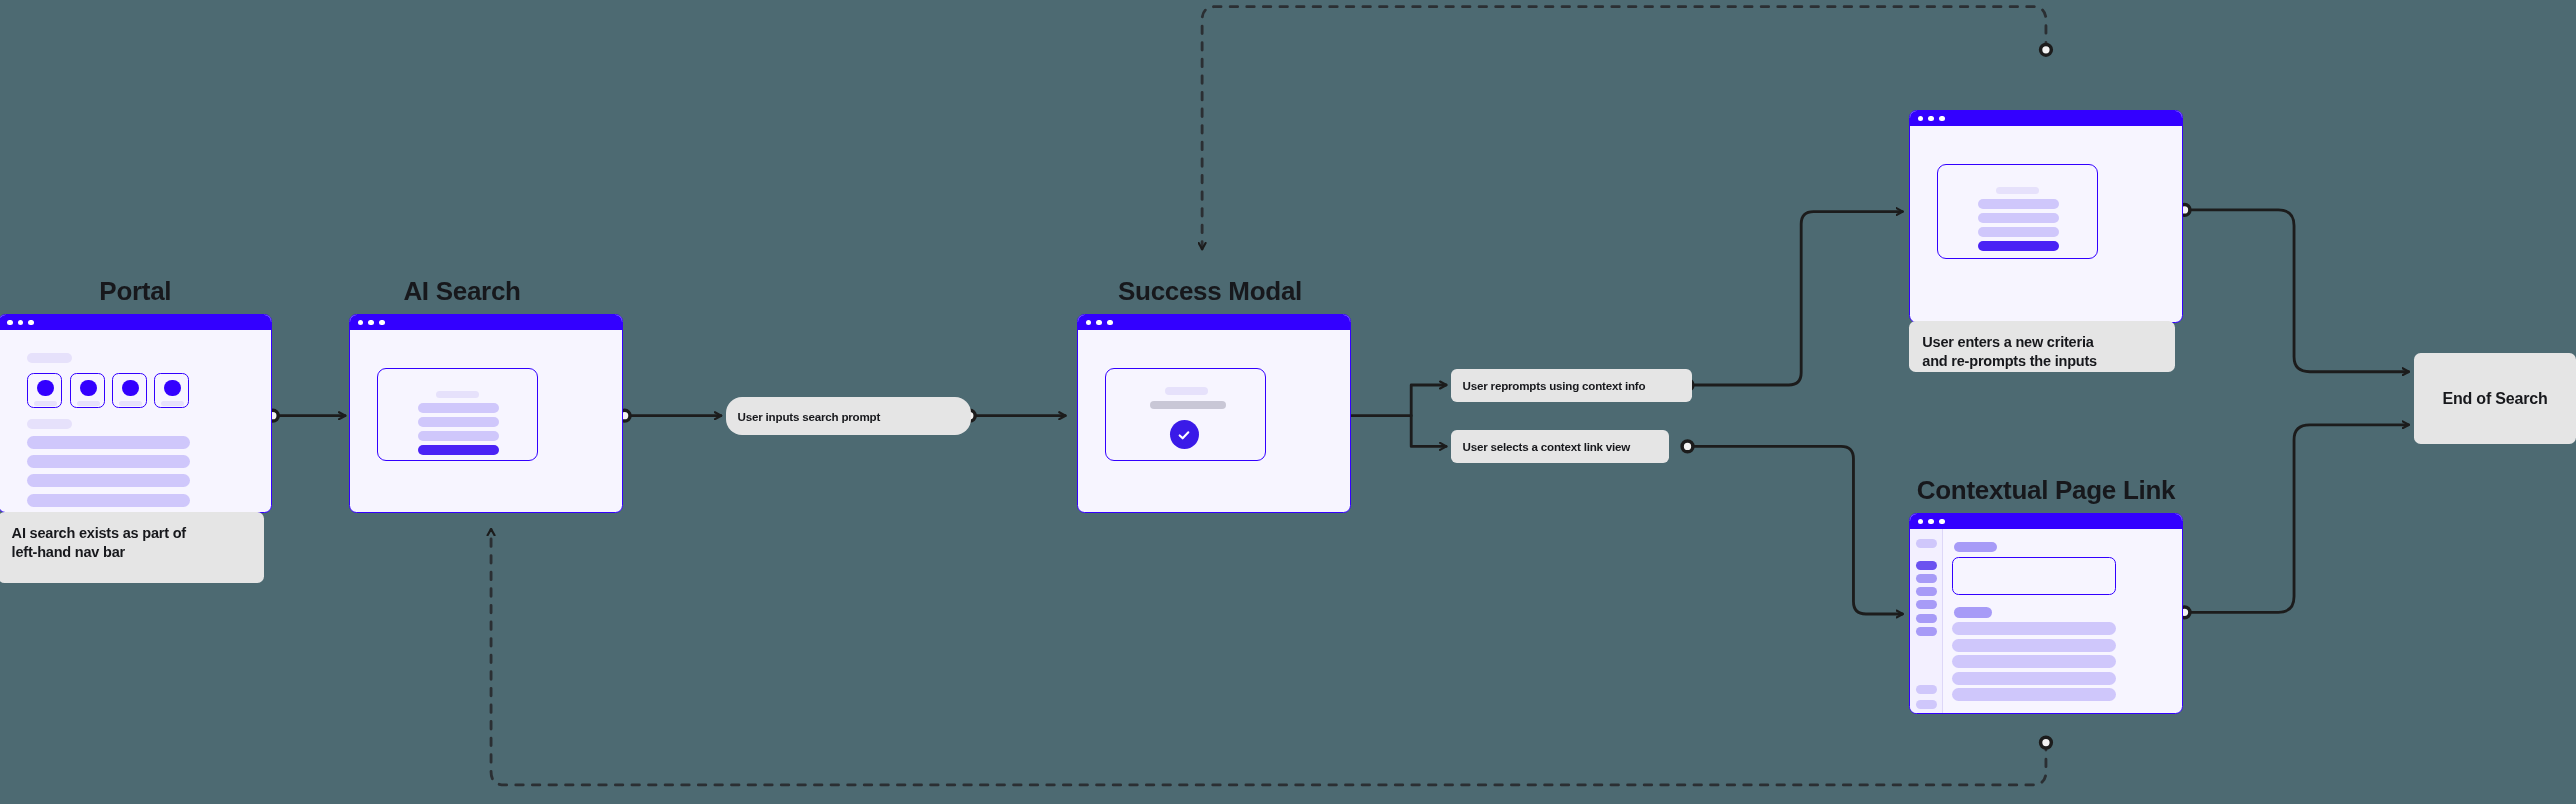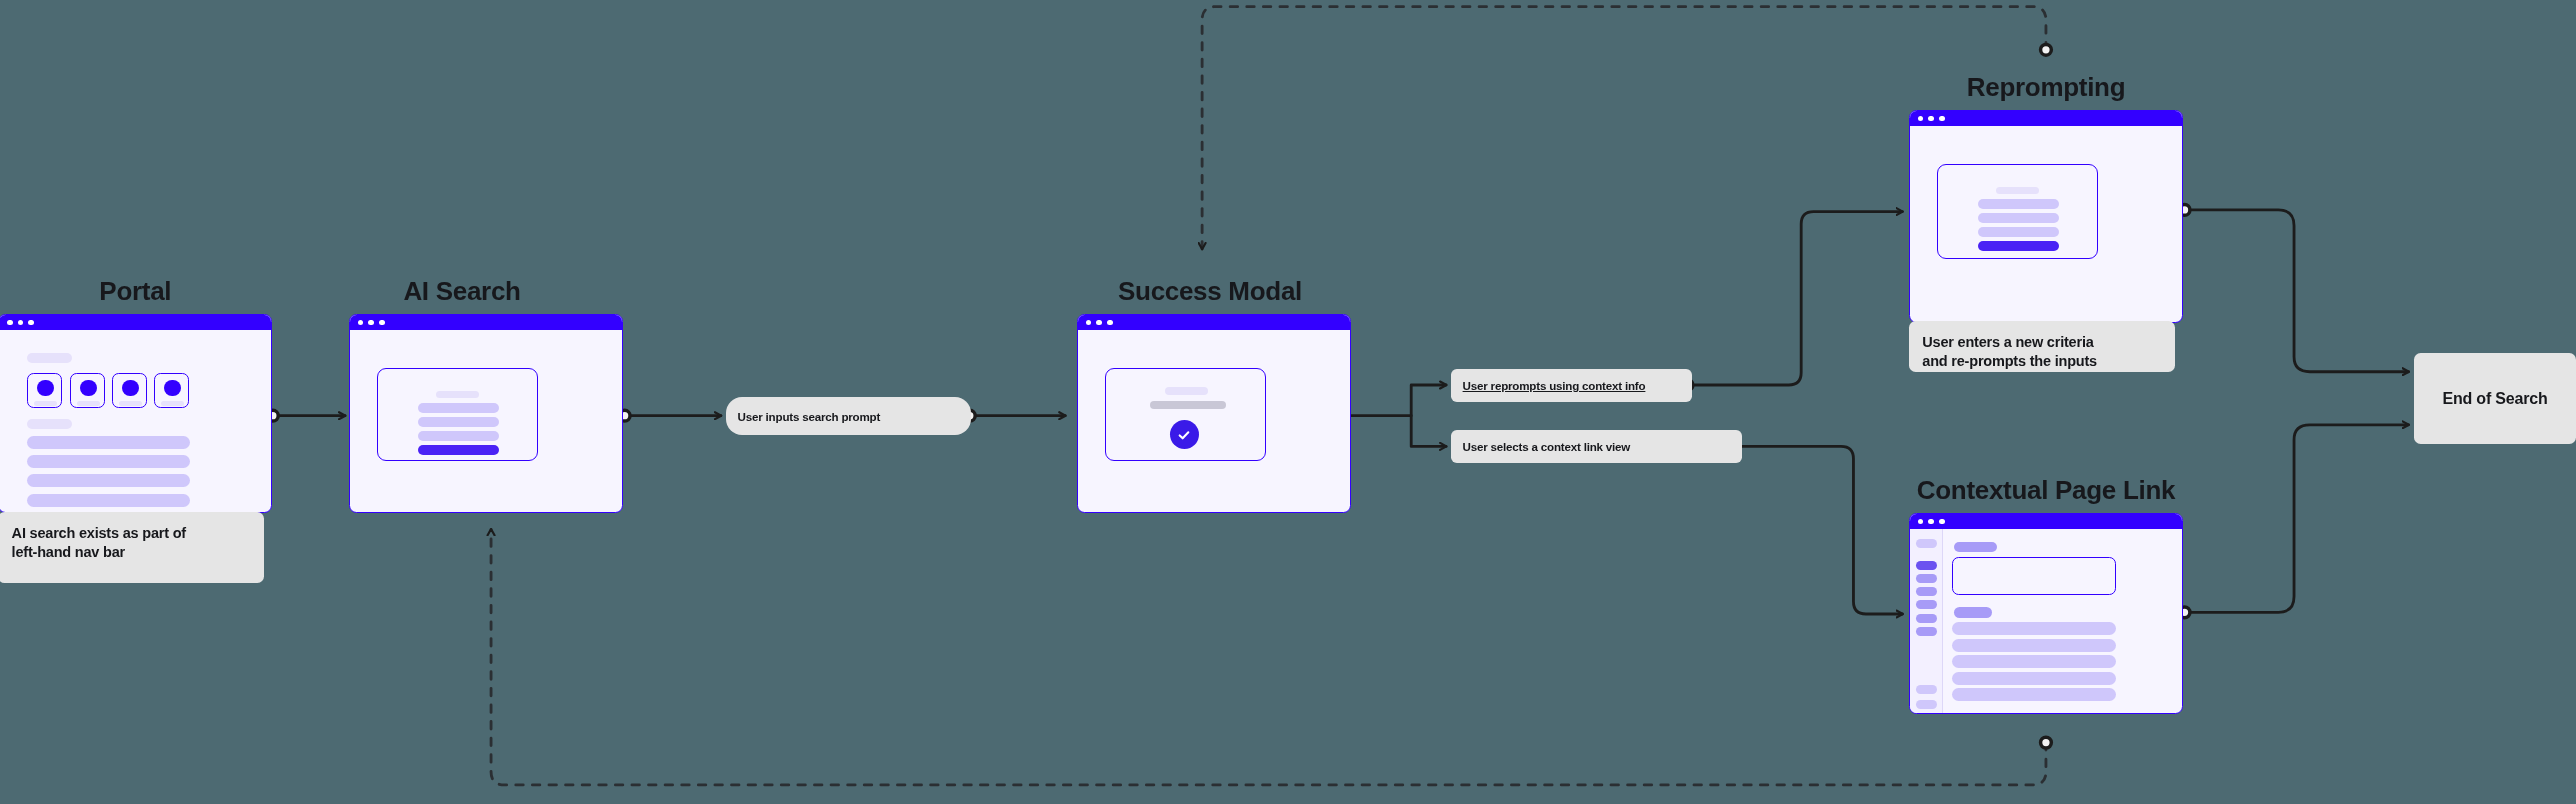--- a/index.html
+++ b/index.html
@@ -280,21 +280,20 @@
             <path d="M5.5 12.6 L10 17 L18.5 8" stroke="#FFFFFF" stroke-width="3.1" stroke-linecap="round" stroke-linejoin="round"></path>
           </svg>
         </div>
       </div>
     </div>
   </div>
 
 </div>
 
 <div class="node" style="left:1909px;top:110px;width:274px;">
-  <div class="card-title">Reprompting</div>
 
   <div class="browser" style="width:274px;height:213px;">
     <div class="titlebar">
       <span class="dot"></span>
       <span class="dot"></span>
       <span class="dot"></span>
     </div>
     <div class="body-area">
       <div class="inner-modal" style="left:26.6px;top:38px;width:161px;height:95px;">
         <div class="bar bar-faint" style="position:absolute;left:58px;top:21.6px;width:43px;height:7.5px;"></div>
@@ -343,20 +342,20 @@
       <div class="bar bar-lav" style="position:absolute;left:42px;top:110px;width:164px;height:12.5px;"></div>
       <div class="bar bar-lav" style="position:absolute;left:42px;top:126px;width:164px;height:12.5px;"></div>
       <div class="bar bar-lav" style="position:absolute;left:42px;top:143px;width:164px;height:12.5px;"></div>
       <div class="bar bar-lav" style="position:absolute;left:42px;top:159px;width:164px;height:12.5px;"></div>
     </div>
   </div>
 </div>
 
 <div class="pill" style="left:726px;top:397px;width:245px;height:38px;border-radius:16px;">User inputs search prompt</div>
 
-<div class="pill" style="left:1451px;top:369px;width:241px;height:33px;text-decoration:underline;">User reprompts using context info</div>
-
-<div class="pill" style="left:1451px;top:430px;width:291px;height:33px;">User selects a context link view</div>
+<div class="pill" style="left:1451px;top:369px;width:241px;height:33px;">User reprompts using context info</div>
+
+<div class="pill" style="left:1451px;top:430px;width:218px;height:33px;">User selects a context link view</div>
 
 <div class="terminal" style="left:2414px;top:353px;width:162px;height:91px;">End of Search</div>
 
 </div>
 
 
 </body></html>

